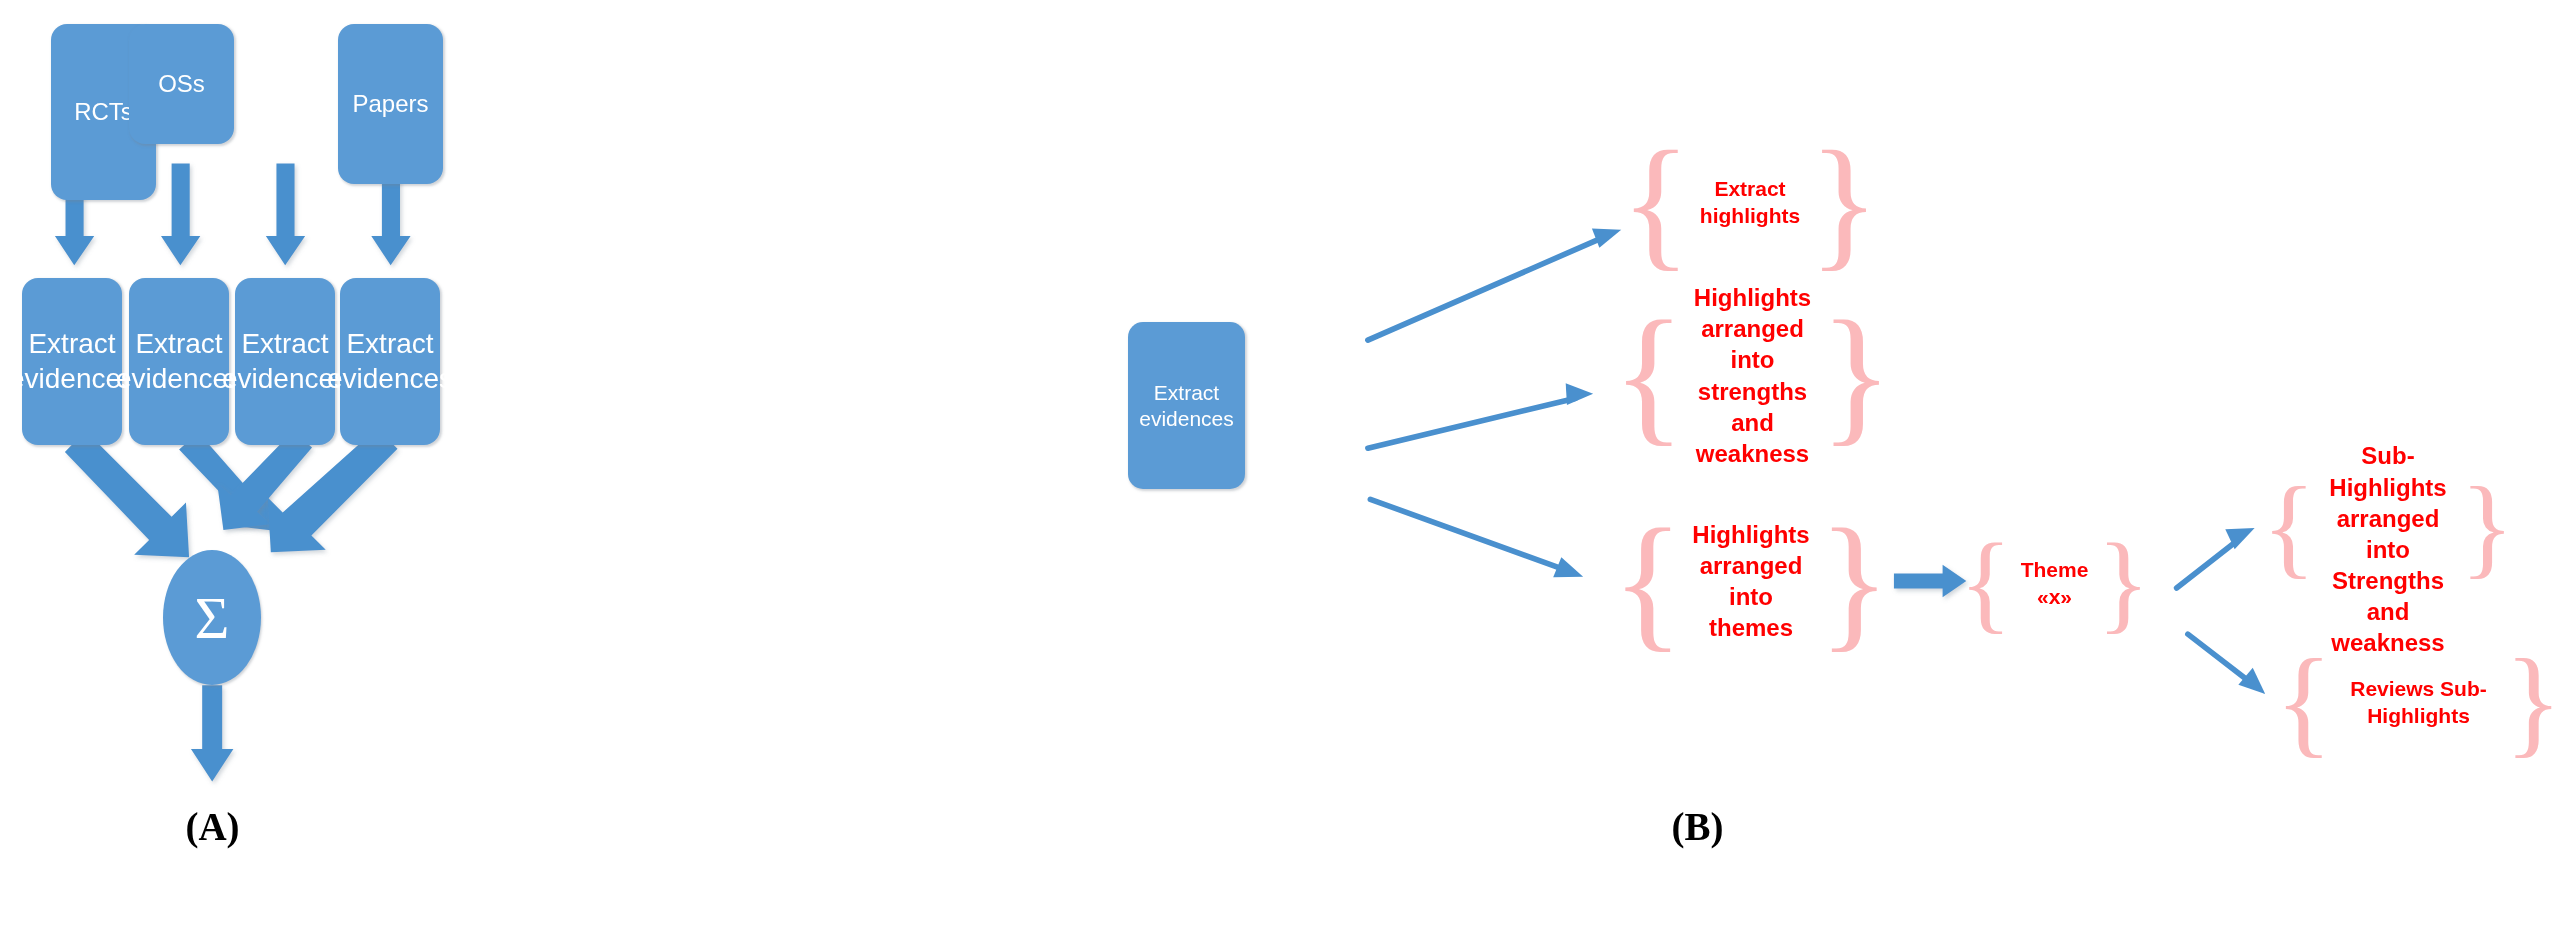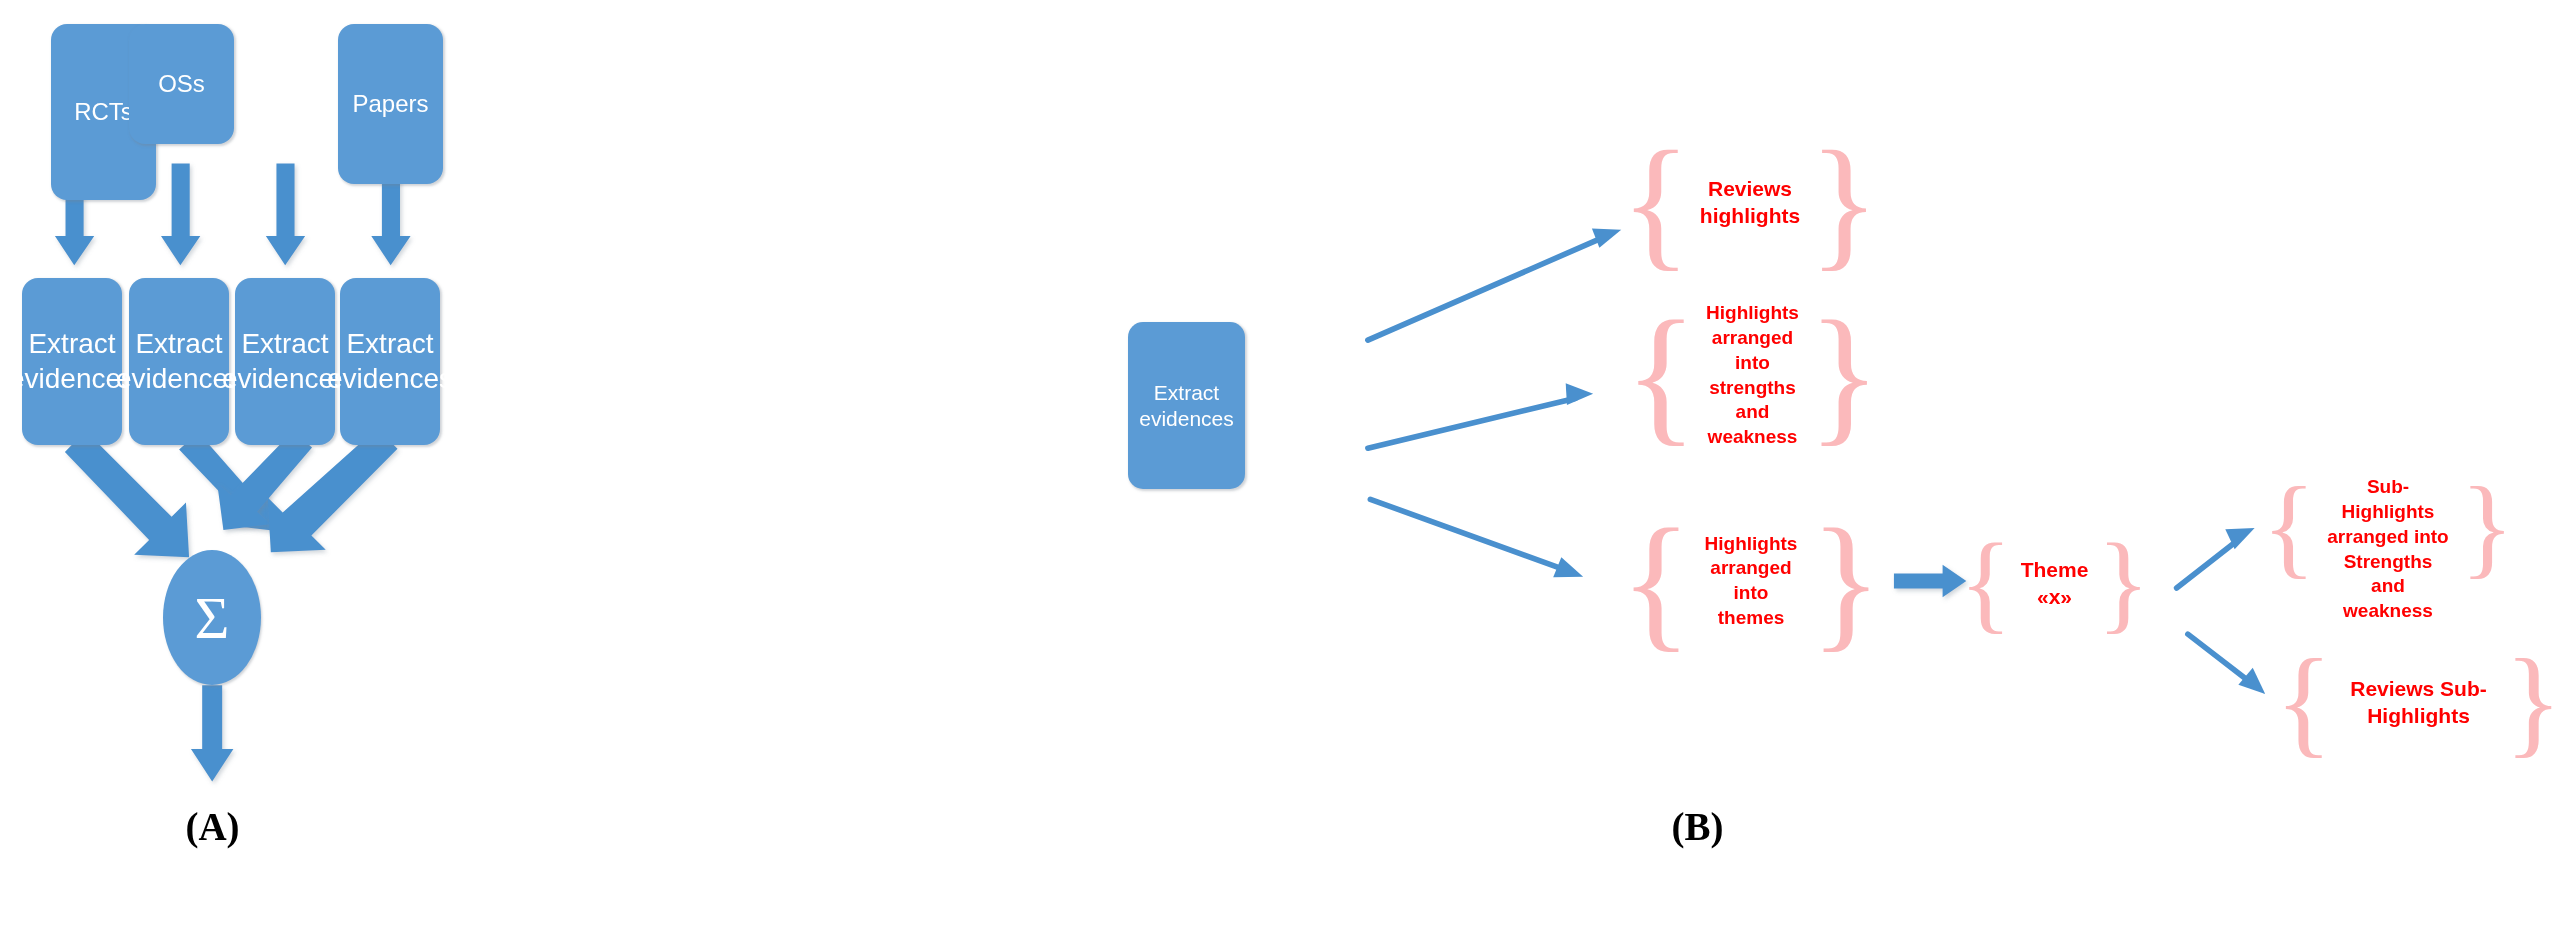--- a/index.html
+++ b/index.html
@@ -88,21 +88,21 @@
   .brace-text {
     color: #FF0000;
     font-family: "Liberation Sans", sans-serif;
     font-weight: bold;
     font-size: 21px;
     line-height: 1.3;
     text-align: center;
     padding: 0 8.7px;
     white-space: pre-line;
   }
-  .brace-text.small { font-size: 19px; }
+  .brace-text.small { font-size: 24px; }
 </style>
 </head>
 <body>
 
 <div id="canvas">
 
   <svg id="svg-layer" viewBox="0 0 4128 1498" xmlns="http://www.w3.org/2000/svg">
     <defs>
       <filter id="softshadow" x="-30%" y="-30%" width="170%" height="170%">
         <feDropShadow dx="3" dy="4" stdDeviation="3" flood-color="#7a8894" flood-opacity="0.35"></feDropShadow>
@@ -198,21 +198,21 @@
   </div>
 
   <div class="panel-label" style="left:150px; top:804px; width:125px;">(A)</div>
 
   <div class="node-box extract-b" style="left:1128px; top:322px; width:117px; height:167px;">
     <span>Extract evidences</span>
   </div>
 
   <div class="brace-group" style="left:1622px; top:132px; width:256px; height:140px;">
     <span class="brace" style="font-size:147px;">{</span>
-    <span class="brace-text">Reviews highlights</span>
+    <span class="brace-text">Extract highlights</span>
     <span class="brace" style="font-size:147px;">}</span>
   </div>
 
   <div class="brace-group" style="left:1626px; top:303px; width:253px; height:145px;">
     <span class="brace" style="font-size:152px;">{</span>
     <span class="brace-text small">Highlights
 arranged into
 strengths and
 weakness</span>
     <span class="brace" style="font-size:152px;">}</span>

